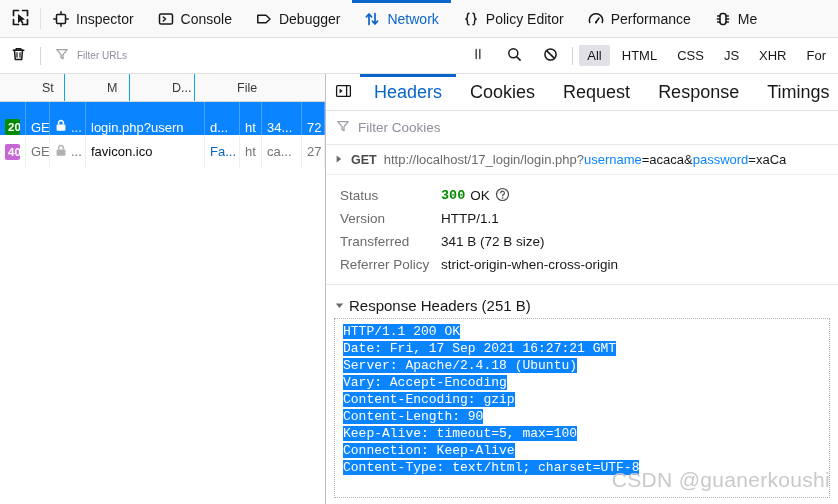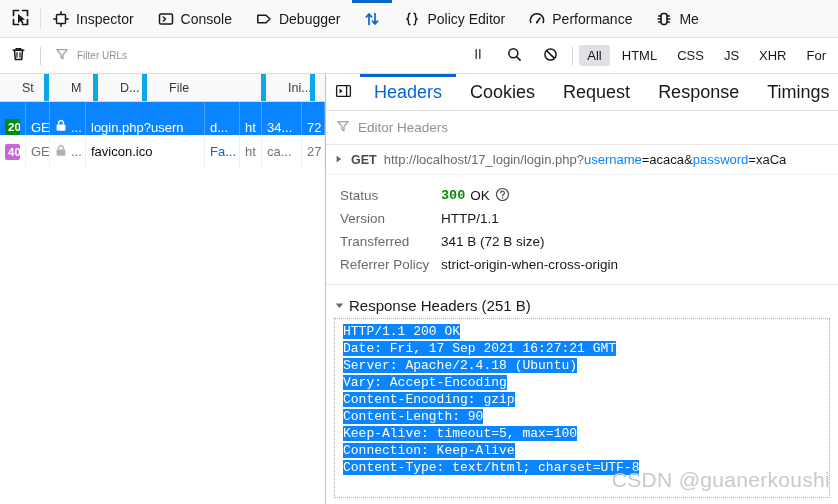--- a/index.html
+++ b/index.html
@@ -81,22 +81,22 @@
     border-right: 1px solid #c0c0c4;
     background: #fff; overflow: hidden;
   }
   .req-head {
     display: flex; height: 28px; min-height: 28px;
     background: #f9f9fa; border-bottom: 1px solid #d7d7db;
     font-size: 12.5px; color: #38383d;
   }
   .req-head .c {
     display: flex; align-items: center; padding: 0 22px;
-    border-right: 5px solid #0ea5e9;
-    overflow: hidden; white-space: nowrap;
+    border-right: 1px solid #0ea5e9;
+    overflow: hidden; white-space: nowrap; margin-left: 20px;
   }
   .req-row { display: flex; height: 33px; min-height: 33px; font-size: 13px; align-items: stretch; }
   .req-row .c {
     display: flex; align-items: center; padding: 0 5px;
     border-right: 1px solid #f0f0f2;
     overflow: hidden; white-space: nowrap;
   }
   .req-row.selected { background: #0a84ff; color: #ffffff; }
   .req-row.selected .c { border-right-color: rgba(255,255,255,0.25); align-items: flex-end; }
 
@@ -236,20 +236,21 @@
       <span class="tlabel">Debugger</span>
     </div>
 
     <div class="tool-tab selected">
       <span>
         <svg width="16" height="16" viewBox="0 0 16 16">
           <path d="M5 13.5V3M5 3L2.4 5.8M5 3l2.6 2.8" stroke="#0a65c9" stroke-width="1.7" fill="none" stroke-linecap="round" stroke-linejoin="round"></path>
           <path d="M11 2.5V13M11 13l2.6-2.8M11 13l-2.6-2.8" stroke="#0a65c9" stroke-width="1.7" fill="none" stroke-linecap="round" stroke-linejoin="round"></path>
         </svg>
       </span>
+      <span class="tlabel">Network</span>
     </div>
 
     <div class="tool-tab">
       <span>
         <svg width="16" height="16" viewBox="0 0 16 16">
           <path d="M6 2.2c-1.6 0-1.6 2.2-1.6 3.4 0 1.3-.8 2.4-2 2.4 1.2 0 2 1.1 2 2.4 0 1.2 0 3.4 1.6 3.4" stroke="#18181a" stroke-width="1.4" fill="none" stroke-linecap="round"></path>
           <path d="M10 2.2c1.6 0 1.6 2.2 1.6 3.4 0 1.3.8 2.4 2 2.4-1.2 0-2 1.1-2 2.4 0 1.2 0 3.4-1.6 3.4" stroke="#18181a" stroke-width="1.4" fill="none" stroke-linecap="round"></path>
         </svg>
       </span>
       <span class="tlabel">Policy Editor</span>
@@ -409,21 +410,21 @@
         <div class="det-tab">Response</div>
         <div class="det-tab">Timings</div>
       </div>
 
       <div class="det-filter">
         <span>
           <svg width="14" height="14" viewBox="0 0 14 14">
             <path d="M1.8 2.6h10.4L8 7.6v4.2L6 10.4V7.6z" stroke="#a0a0a6" stroke-width="1.3" fill="none" stroke-linejoin="round"></path>
           </svg>
         </span>
-        <span class="ph">Editor Headers</span>
+        <span class="ph">Filter Cookies</span>
       </div>
 
       <div class="url-line">
         <span>
           <svg width="10" height="10" viewBox="0 0 10 10">
               <path d="M2.6 1.6l4.6 3.4-4.6 3.4z" fill="#6a6a6e"></path>
             </svg>
         </span>
         <span class="url-method">GET</span>
         <span class="url-text"><span>http://localhost/17_login/login.php</span><span>?</span><span class="qkey">username</span><span class="qval">=</span><span class="qval">acaca</span><span class="amp">&amp;</span><span class="qkey">password</span><span class="qval">=</span><span class="qval">xaCa</span></span>

